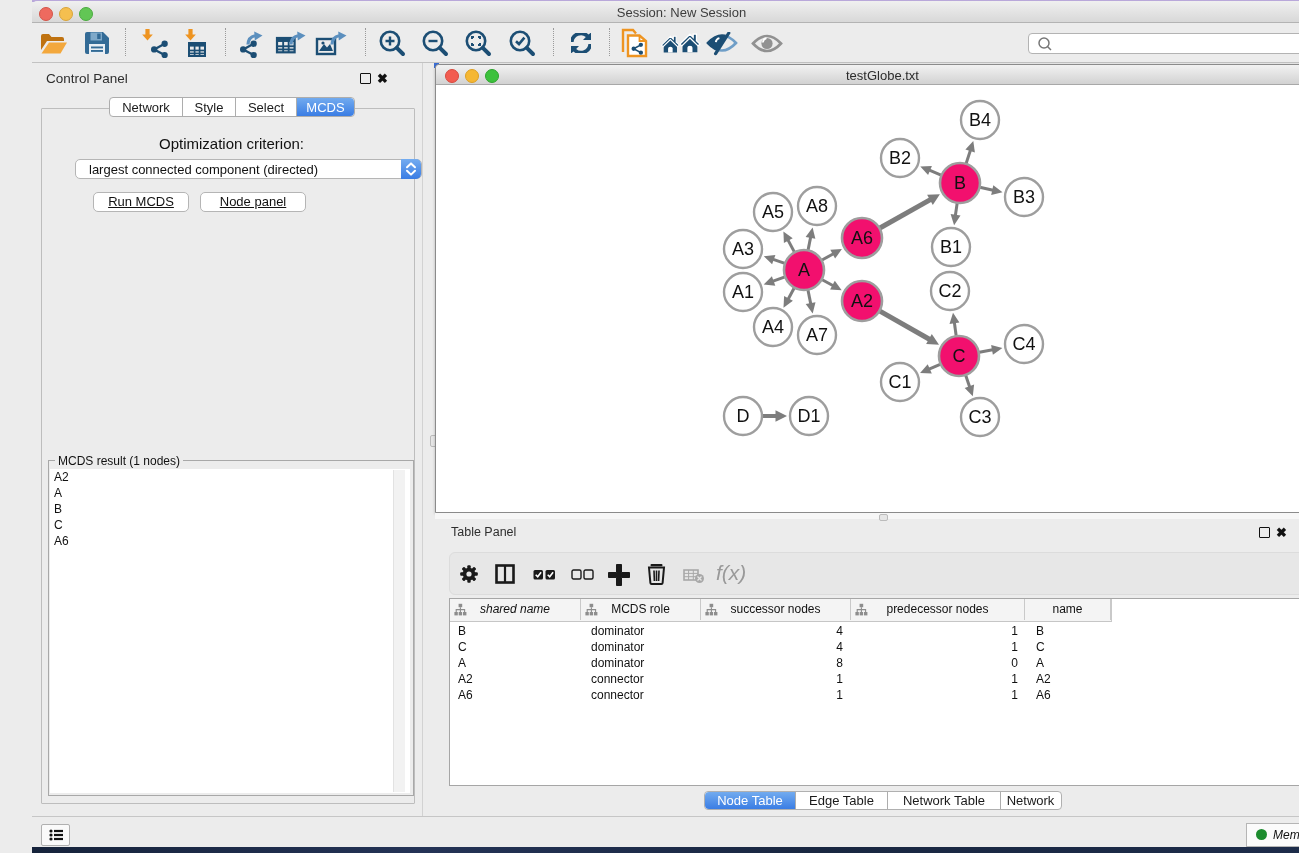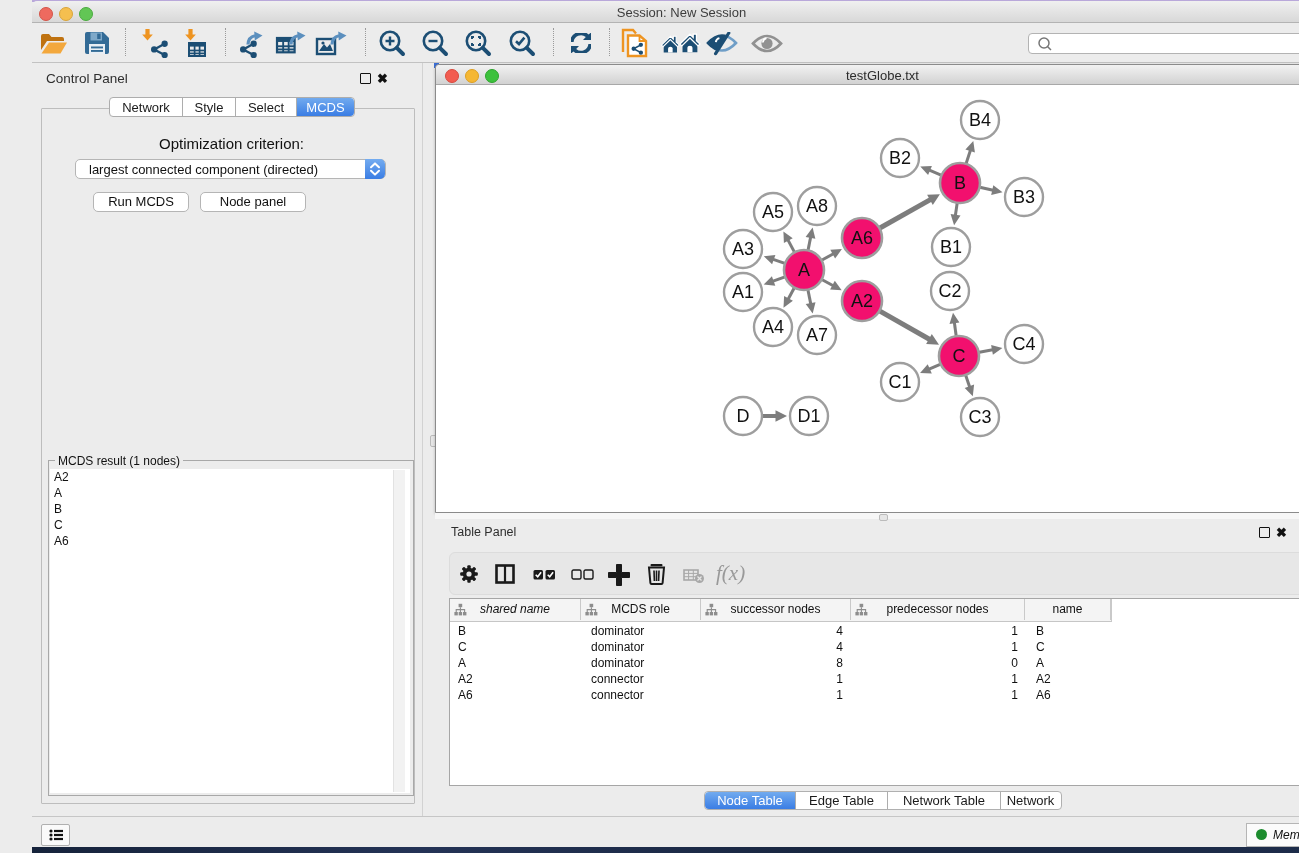--- a/index.html
+++ b/index.html
@@ -13,24 +13,24 @@
   .tsep{position:absolute;top:5px;width:0;height:28px;border-left:1px dotted #9a9a9a;}
   #searchbox{position:absolute;left:996px;top:10px;width:292px;height:19px;background:#fff;border:1px solid #b3b3b3;border-radius:4px;}
   #cptitle{left:14px;top:71px;font-size:13.5px;color:#2e2e2e;}
   .pfloat{position:absolute;width:9px;height:9px;border:1.6px solid #111;border-radius:1px;}
   .pclose{position:absolute;font-size:13px;font-weight:bold;color:#111;line-height:10px;}
   #tabpane{left:9px;top:108px;width:372px;height:694px;border:1px solid #bdbdbd;background:#ececec;border-radius:1px;}
   #tabs{left:77px;top:97px;width:244px;height:18px;background:#fff;border:1px solid #adadad;border-radius:4px;display:flex;}
   .tab{height:100%;display:flex;align-items:center;justify-content:center;font-size:13px;color:#1a1a1a;border-right:1px solid #adadad;}
   #tabmcds{background:linear-gradient(#72abef,#3a7de4);color:#fff;border-right:none;border-radius:0 4px 4px 0;}
   #optlabel{left:9px;top:135px;width:381px;text-align:center;font-size:15px;color:#111;}
-  #combo{left:43px;top:159px;width:309px;height:18px;background:#fff;border:1px solid #b5b5b5;border-radius:5px;}
+  #combo{left:43px;top:159px;width:309px;height:18px;background:#fff;border:1px solid #b5b5b5;border-radius:5px;padding-left:36px;}
   #combo .txt{position:absolute;left:13px;top:2px;font-size:13px;color:#111;}
   #combostep{position:absolute;right:0px;top:-1px;width:20px;height:20px;background:linear-gradient(#74acf0,#3a7de4);border-radius:0 5px 5px 0;}
-  .btn{position:absolute;height:18px;background:#fff;border:1px solid #b5b5b5;border-radius:5px;font-size:13px;color:#111;text-align:center;line-height:18px;}
+  .btn{position:absolute;height:18px;background:#fff;border:1px solid #b5b5b5;border-radius:5px;font-size:13px;color:#111;text-align:center;line-height:18px;text-decoration:underline;}
   #fieldset{left:16px;top:460px;width:364px;height:334px;border:1px solid #a8a8a8;}
   #legend{position:absolute;left:6px;top:-7px;background:#ececec;padding:0 3px;font-size:12px;color:#111;}
   #mcdslist{position:absolute;left:1px;top:8px;width:360px;height:324px;background:#fff;font-size:12px;color:#111;}
   #mcdslist .li{height:16px;line-height:16px;padding-left:4px;}
   #mcdstrack{position:absolute;right:5px;top:1px;width:11px;height:322px;background:#f2f2f2;border-left:1px solid #e2e2e2;}
   #vdivider{left:390px;top:63px;width:13px;height:753px;background:#ececec;border-left:1px solid #d2d2d2;}
   #vgrip{left:398px;top:435px;width:6px;height:10px;background:#e6e6e6;border:1px solid #bbb;border-radius:2px;}
   #deskright{left:1297px;top:63px;width:2px;height:450px;background:#fff;}
   #netwin{left:403px;top:64px;width:893px;height:447px;background:#fff;border:1px solid #8b8b8b;border-radius:4px 4px 0 0;box-shadow:0 1px 3px rgba(0,0,0,.25);overflow:hidden;}
   #nettitle{position:absolute;left:0;top:0;width:100%;height:19px;background:linear-gradient(#f2f2f2,#d2d2d2);border-bottom:1px solid #a8a8a8;border-radius:4px 4px 0 0;}
@@ -403,21 +403,21 @@
         <g stroke="#a8a8a8" fill="none">
           <rect x="1" y="1" width="14" height="10" stroke-width="1.6"></rect>
           <line x1="1" y1="4.4" x2="15" y2="4.4"></line>
           <line x1="1" y1="7.7" x2="15" y2="7.7"></line>
           <line x1="5.6" y1="1" x2="5.6" y2="11"></line>
           <line x1="10.3" y1="1" x2="10.3" y2="11"></line>
         </g>
         <circle cx="16.5" cy="9.5" r="4.5" fill="#a8a8a8"></circle>
         <path d="M14.5 7.5 L18.5 11.5 M18.5 7.5 L14.5 11.5" stroke="#e7e7e7" stroke-width="1.3"></path>
       </svg>
-      <div style="position:absolute;left:266px;top:8px;font-family:Liberation Serif, serif;font-style:italic;font-size:21px;color:#999;">f(x)</div>
+      <div style="position:absolute;left:266px;top:8px;font-family:Liberation Sans, sans-serif;font-style:italic;font-size:21px;color:#999;">f(x)</div>
     </div>
   <div class="abs" id="tablebox">
     <div id="thead">
         <div class="th" style="left:0px;width:130px;">
           <svg width="13" height="14" viewBox="0 0 13 14" style="position:absolute;left:4px;top:4px;">
             <g fill="#8d8d8d">
               <rect x="4.6" y="0.8" width="3.6" height="3.4"></rect>
               <path d="M6.4 4.2 L6.4 6.6 M2.2 9 L2.2 6.6 L10.6 6.6 L10.6 9 M6.4 6.6 L6.4 9" stroke="#8d8d8d" stroke-width="1.1" fill="none"></path>
               <rect x="0.4" y="9" width="3.4" height="3.4"></rect>
               <rect x="4.7" y="9" width="3.4" height="3.4"></rect>

